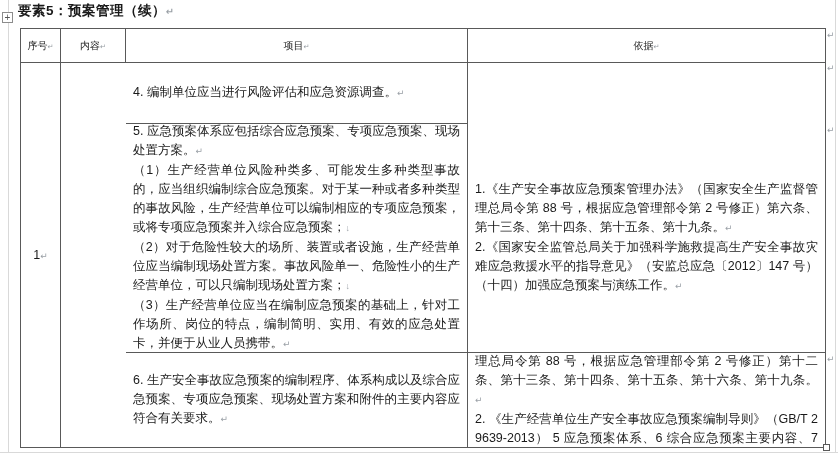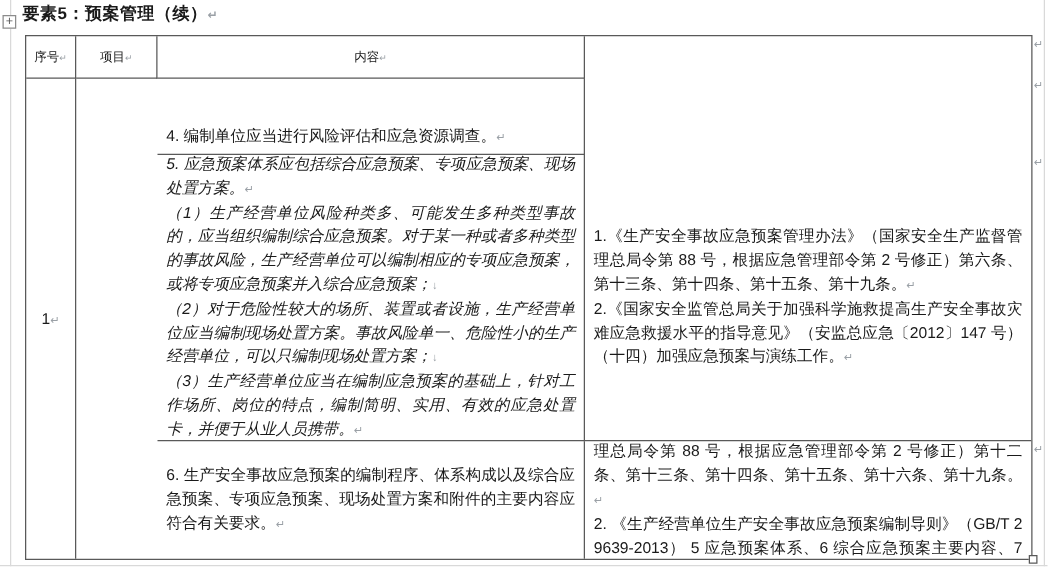--- a/index.html
+++ b/index.html
@@ -76,35 +76,38 @@
 </div>
 
 <div class="doc-title rich">要素5：预案管理（续）<span class="mk">↵</span></div>
 
 <div class="tbl">
 
   <div class="cell hd br bb">
     <span class="rich">序号<span class="mk">↵</span></span>
   </div>
   <div class="cell hd br bb">
+    <span class="rich">内容<span class="mk">↵</span></span>
+  </div>
+  <div class="cell hd br bb">
     <span class="rich">项目<span class="mk">↵</span></span>
   </div>
-  <div class="cell hd br bb">
-    <span class="rich">内容<span class="mk">↵</span></span>
+  <div class="cell hd bb">
+    <span class="rich">依据<span class="mk">↵</span></span>
   </div>
 
   <div class="cell mid br" style="grid-column:1;grid-row:2/5;">
     <span class="rich">1<span class="mk">↵</span></span>
   </div>
 
-  <div class="cell txtcell br bb" style="grid-column:3;grid-row:2;justify-content:flex-end;">
+  <div class="cell txtcell br bb" style="grid-column:3;grid-row:2;">
     <div class="txt rich">4. 编制单位应当进行风险评估和应急资源调查。<span class="mk">↵</span></div>
   </div>
 
-  <div class="cell txtcell br bb" style="grid-column:3;grid-row:3;font-style:italic;">
+  <div class="cell txtcell br bb" style="grid-column:3;grid-row:3;">
     <div class="txt rich">5. 应急预案体系应包括综合应急预案、专项应急预案、现场处置方案。<span class="mk">↵</span>
 （1）生产经营单位风险种类多、可能发生多种类型事故的，应当组织编制综合应急预案。对于某一种或者多种类型的事故风险，生产经营单位可以编制相应的专项应急预案，或将专项应急预案并入综合应急预案；<span class="mk">↓</span>
 （2）对于危险性较大的场所、装置或者设施，生产经营单位应当编制现场处置方案。事故风险单一、危险性小的生产经营单位，可以只编制现场处置方案；<span class="mk">↓</span>
 （3）生产经营单位应当在编制应急预案的基础上，针对工作场所、岗位的特点，编制简明、实用、有效的应急处置卡，并便于从业人员携带。<span class="mk">↵</span></div>
   </div>
   <div class="cell txtcell bb" style="grid-column:4;grid-row:3;">
     <div class="txt rich">1.《生产安全事故应急预案管理办法》（国家安全生产监督管理总局令第 88 号，根据应急管理部令第 2 号修正）第六条、第十三条、第十四条、第十五条、第十九条。<span class="mk">↵</span>
 2.《国家安全监管总局关于加强科学施救提高生产安全事故灾难应急救援水平的指导意见》（安监总应急〔2012〕147 号）（十四）加强应急预案与演练工作。<span class="mk">↵</span></div>
   </div>
 

